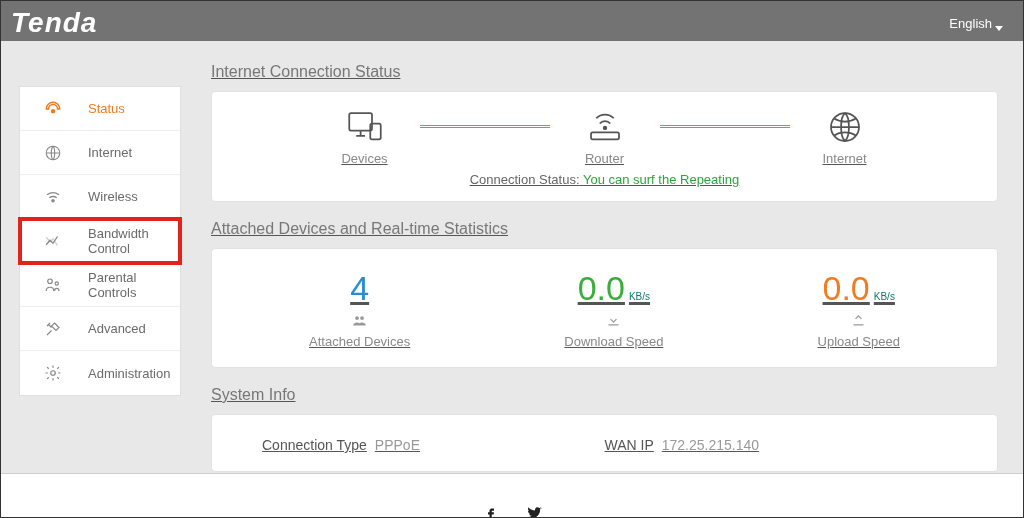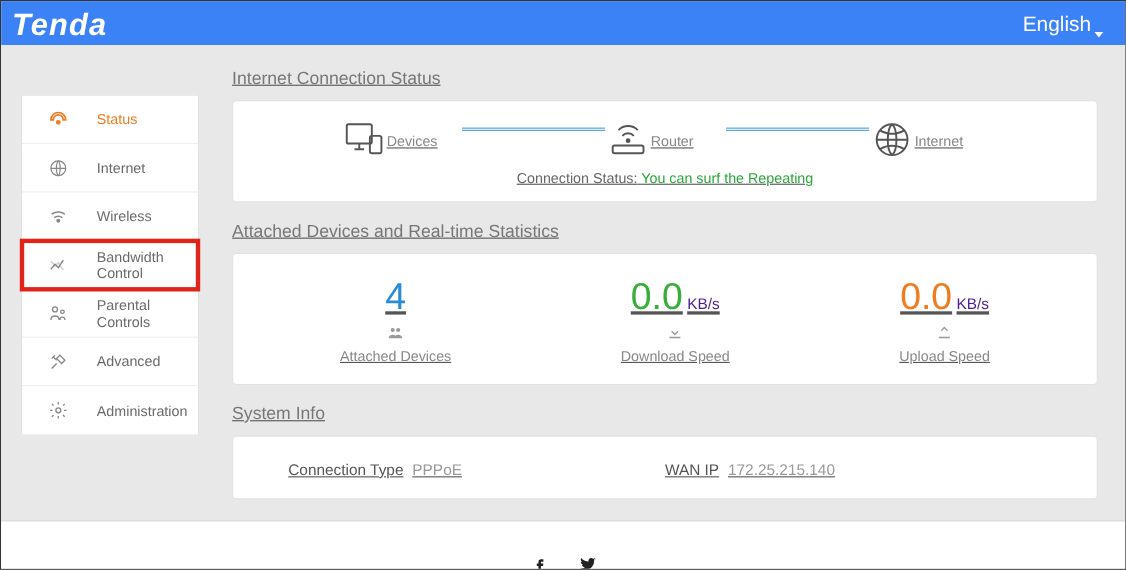--- a/index.html
+++ b/index.html
@@ -9,37 +9,37 @@
     color: #555;
     background: #fff;
     width: 1024px;
     height: 518px;
     overflow: hidden;
     border: 1px solid #333;
   }
   
   .topbar {
     height: 40px;
-    background: #3b82f6;
+    background: #737373;
     display: flex;
     align-items: center;
     justify-content: space-between;
     padding: 4px 20px 0 10px;
   }
   .brand {
     color: #fff;
     font-size: 28px;
     font-weight: bold;
     font-style: italic;
     letter-spacing: 1px;
     font-family: Arial, sans-serif;
   }
   .lang {
     color: #fff;
-    font-size: 19px;
+    font-size: 13px;
     cursor: pointer;
     display: flex;
     align-items: flex-end;
     gap: 3px;
   }
   .lang .caret {
     display: inline-block;
     width: 0; height: 0;
     border-left: 4px solid transparent;
     border-right: 4px solid transparent;
@@ -110,21 +110,21 @@
   
   .conn-row {
     display: flex;
     align-items: center;
     justify-content: center;
     gap: 0;
     margin-bottom: 6px;
   }
   .conn-node {
     display: flex;
-    flex-direction: row;
+    flex-direction: column;
     align-items: center;
     width: 110px;
   }
   .conn-node svg { width: 42px; height: 42px; color:#555; }
   .conn-node .cap { font-size: 13px; color:#888; margin-top:3px; }
   .conn-link {
     width: 130px;
     border-top: 3px double #4aa0d8;
     margin-bottom: 20px;
   }
@@ -136,21 +136,21 @@
     justify-content: space-around;
     text-align:center;
     padding: 8px 0 4px 0;
   }
   .stat .big {
     font-size: 34px;
     font-weight: 300;
     line-height: 1;
     margin-bottom: 8px;
   }
-  .stat .big .unit { font-size: 14px; color:#4c1d95; margin-left:4px; }
+  .stat .big .unit { font-size: 10px; color:#0f766e; margin-left:4px; }
   .stat .label { color:#888; font-size:13px; display:flex; align-items:center; justify-content:center; gap:6px;flex-direction:column;}
   .stat .label svg { width:15px; height:15px; color:#999; }
   .c-blue { color:#2a8bd6; }
   .c-green { color:#3aae3a; }
   .c-orange { color:#f07c22; }
   
   .sysrow {
     display:flex;
     padding: 8px 30px 0 30px;
     font-size: 14px;

